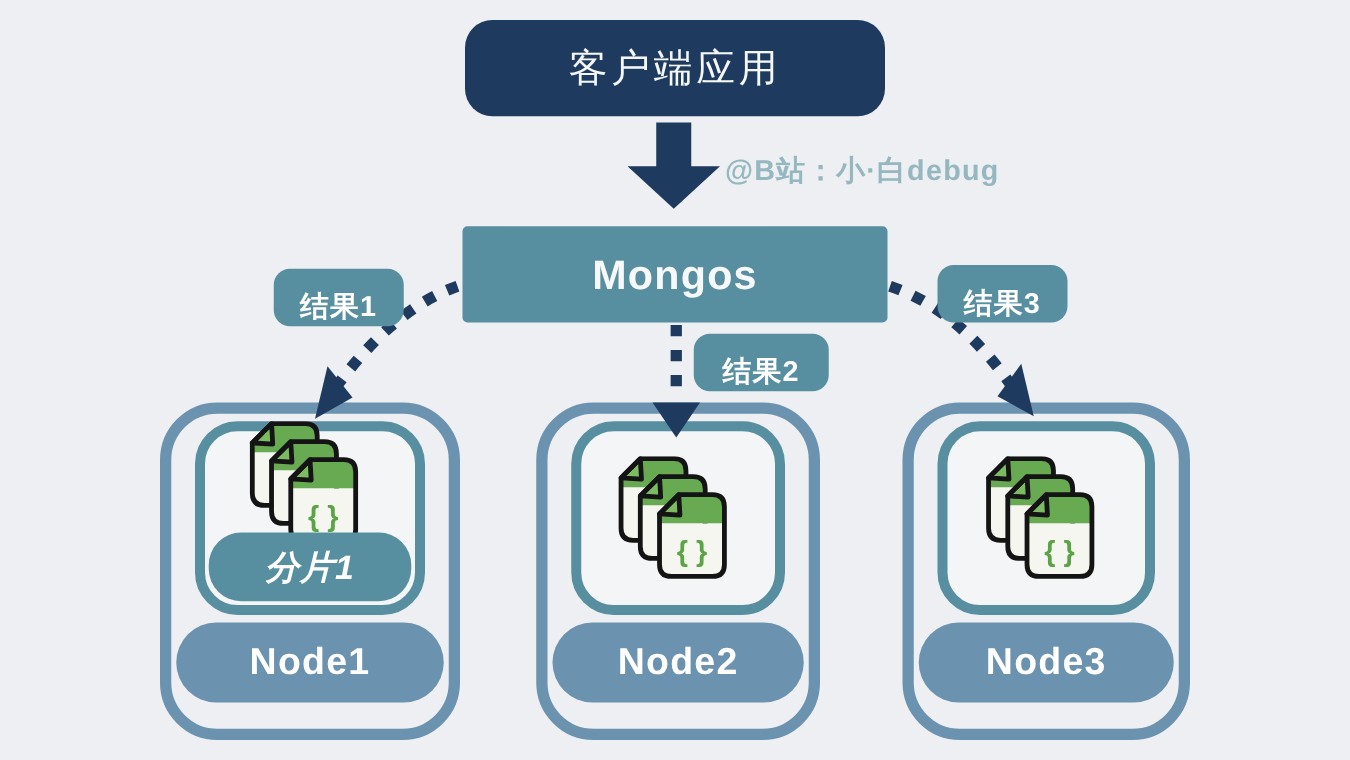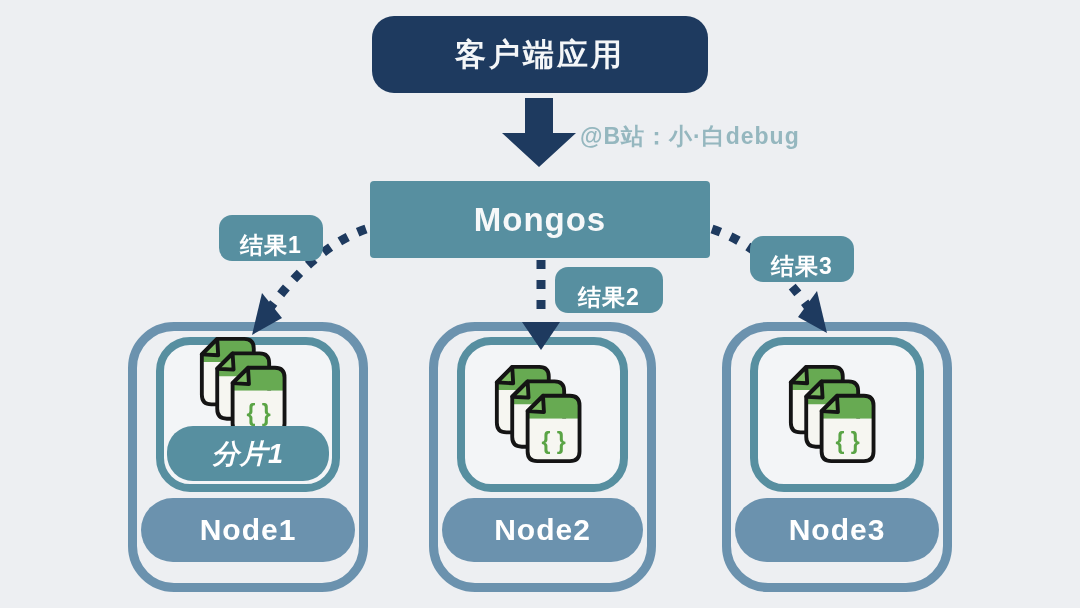--- a/index.html
+++ b/index.html
@@ -14,21 +14,21 @@
     overflow:hidden;
   }
   
   .client-box{
     position:absolute;left:372px;top:16px;width:336px;height:77px;
     background:#1e3a5f;border-radius:22px;
     display:flex;align-items:center;justify-content:center;
     z-index:2;
   }
   .client-box span{
-    color:#f4f6f8;font-size:31px;font-weight:700;letter-spacing:3px;
+    color:#f4f6f8;font-size:31px;font-weight:400;letter-spacing:3px;
   }
   
   .watermark{
     position:absolute;left:580px;top:121px;
     color:#95b7bf;font-size:23px;font-weight:700;letter-spacing:1px;
     z-index:2;white-space:nowrap;
   }
   
   .mongos-box{
     position:absolute;left:370px;top:181px;width:340px;height:77px;
@@ -39,21 +39,21 @@
   .mongos-box span{color:#f6f8f9;font-size:33px;font-weight:700;letter-spacing:1px;}
   
   .result-pill{
     position:absolute;height:46px;border-radius:13px;background:#578fa0;
     display:flex;align-items:flex-end;justify-content:center;
     color:#fff;font-size:23px;font-weight:700;letter-spacing:1px;
     z-index:4;
   }
   #result1{left:219px;top:215px;width:104px;}
   #result2{left:555px;top:267px;width:108px;}
-  #result3{left:750px;top:212px;width:104px;margin-top:24px;}
+  #result3{left:750px;top:212px;width:104px;}
   
   .overlay{
     position:absolute;left:0;top:0;width:1080px;height:608px;
     z-index:3;pointer-events:none;
   }
   
   .node{
     position:absolute;top:322px;height:270px;box-sizing:border-box;
     border:9px solid #6b92ae;border-radius:46px;
     display:flex;flex-direction:column;

